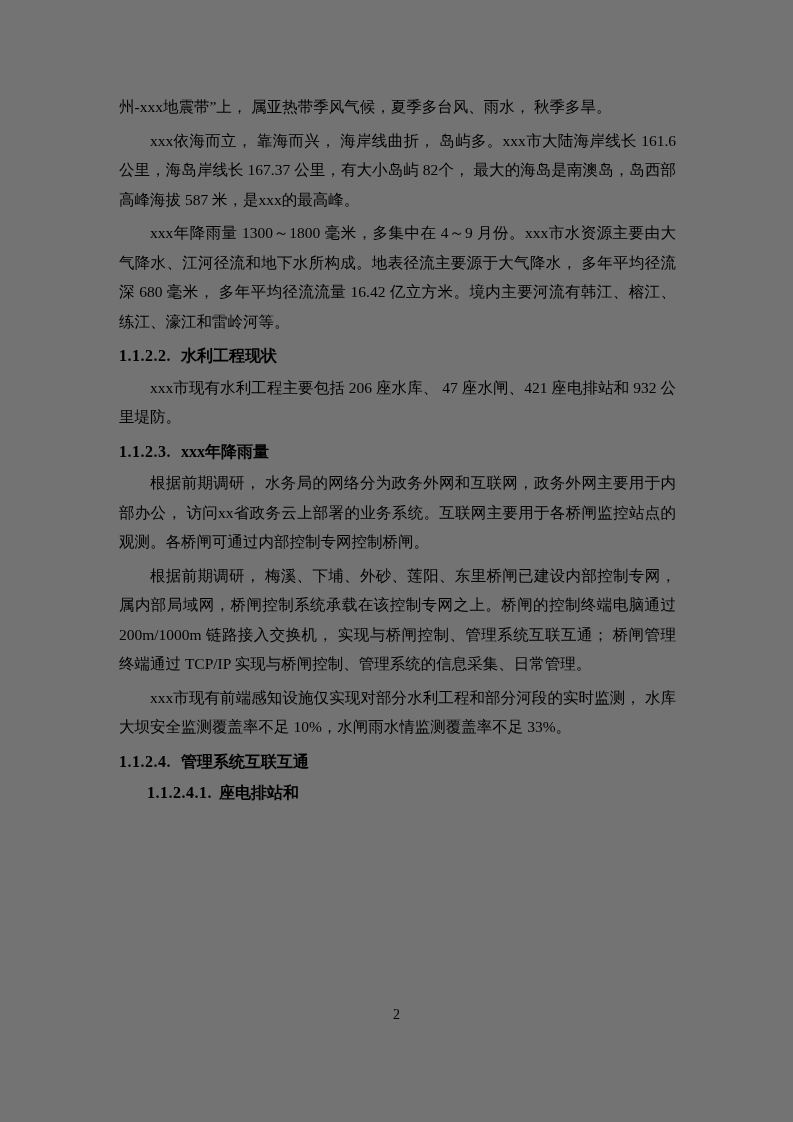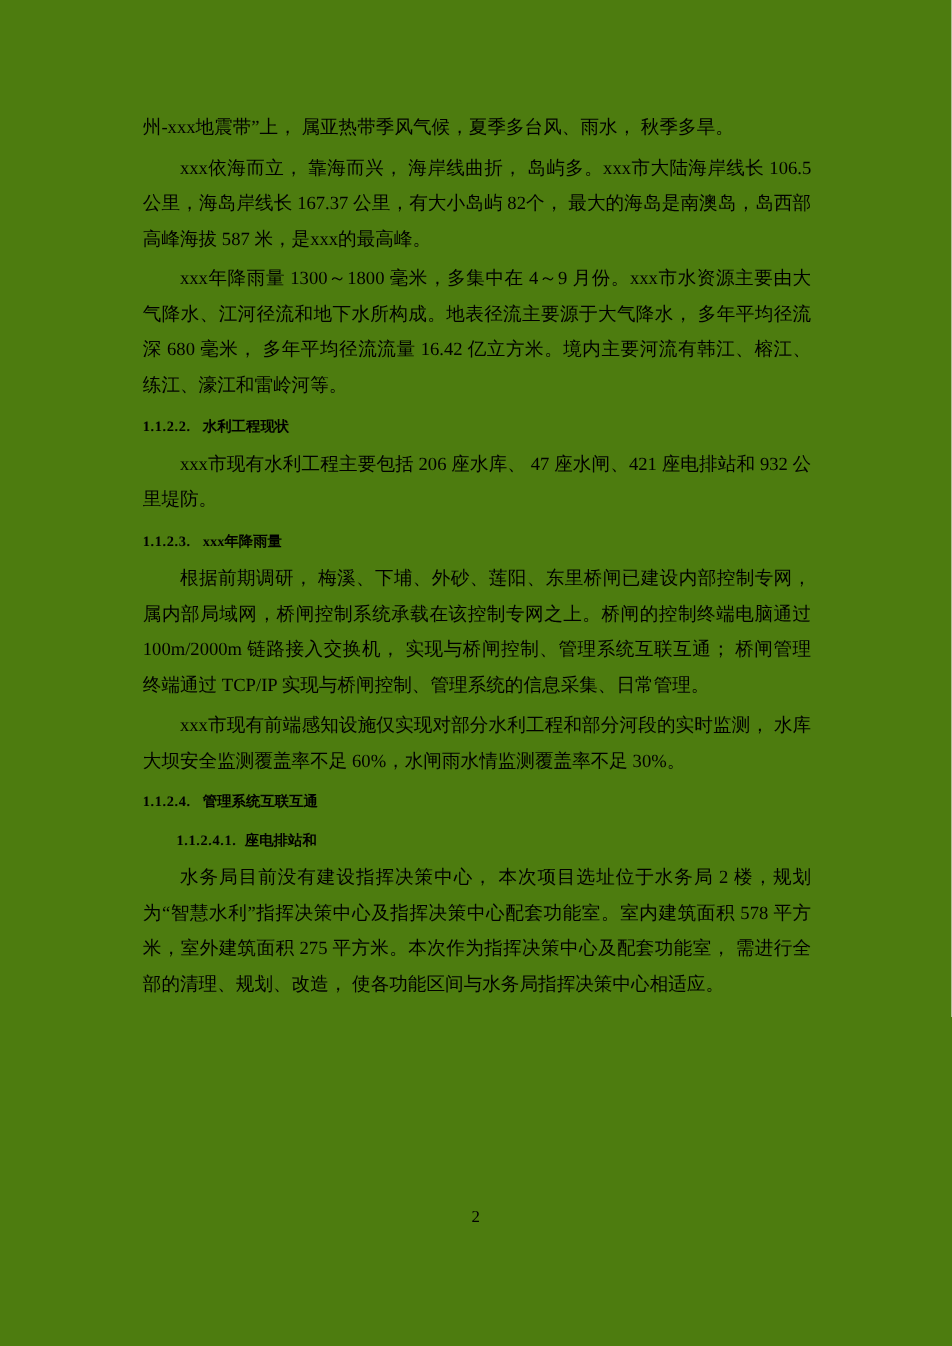--- a/index.html
+++ b/index.html
@@ -4,21 +4,21 @@
 <style>
   html, body {
     margin: 0;
     padding: 0;
     background: #ffffff;
   }
   .page {
     position: relative;
     width: 793px;
     height: 1122px;
-    background: #4d7c0f;
+    background: #737373;
     color: #000000;
     font-family: "Liberation Serif", "DejaVu Serif", serif;
     overflow: hidden;
   }
   .content {
     position: absolute;
     left: 119px;
     top: 92px;
     width: 557px;
     font-size: 15.5px;
@@ -27,21 +27,21 @@
     text-justify: inter-ideograph;
   }
   .para {
     margin: 0 0 4px 0;
     text-indent: 2em;
   }
   .para.cont {
     text-indent: 0;
   }
   .heading {
-    font-size: 12px;
+    font-size: 16px;
     font-weight: bold;
     margin: 5px 0 2px 0;
     line-height: 29.5px;
     text-align: left;
   }
   .heading .hnum {
     margin-right: 10px;
     letter-spacing: 0.5px;
   }
   .heading.level5 {
@@ -63,39 +63,39 @@
   }
 </style>
 </head>
 <body>
 
 <div class="page">
   <div class="content">
 
     <p class="para cont">州-xxx地震带”上， 属亚热带季风气候，夏季多台风、雨水，  秋季多旱。</p>
 
-    <p class="para">xxx依海而立， 靠海而兴， 海岸线曲折， 岛屿多。xxx市大陆海岸线长 106.5 公里，海岛岸线长 167.37 公里，有大小岛屿 82个， 最大的海岛是南澳岛，岛西部高峰海拔 587 米，是xxx的最高峰。</p>
+    <p class="para">xxx依海而立， 靠海而兴， 海岸线曲折， 岛屿多。xxx市大陆海岸线长 161.6 公里，海岛岸线长 167.37 公里，有大小岛屿 82个， 最大的海岛是南澳岛，岛西部高峰海拔 587 米，是xxx的最高峰。</p>
 
     <p class="para">xxx年降雨量 1300～1800 毫米，多集中在 4～9 月份。xxx市水资源主要由大气降水、江河径流和地下水所构成。地表径流主要源于大气降水， 多年平均径流深 680 毫米， 多年平均径流流量 16.42 亿立方米。境内主要河流有韩江、榕江、练江、濠江和雷岭河等。</p>
 
     <h2 class="heading level4"><span class="hnum">1.1.2.2.</span><span class="htitle">水利工程现状</span></h2>
 
     <p class="para">xxx市现有水利工程主要包括 206 座水库、 47 座水闸、421 座电排站和 932 公里堤防。</p>
 
     <h2 class="heading level4"><span class="hnum">1.1.2.3.</span><span class="htitle">xxx年降雨量</span></h2>
 
+    <p class="para">根据前期调研， 水务局的网络分为政务外网和互联网，政务外网主要用于内部办公， 访问xx省政务云上部署的业务系统。互联网主要用于各桥闸监控站点的观测。各桥闸可通过内部控制专网控制桥闸。</p>
 
-    <p class="para">根据前期调研， 梅溪、下埔、外砂、莲阳、东里桥闸已建设内部控制专网，属内部局域网，桥闸控制系统承载在该控制专网之上。桥闸的控制终端电脑通过 100m/2000m 链路接入交换机， 实现与桥闸控制、管理系统互联互通； 桥闸管理终端通过 TCP/IP 实现与桥闸控制、管理系统的信息采集、日常管理。</p>
+    <p class="para">根据前期调研， 梅溪、下埔、外砂、莲阳、东里桥闸已建设内部控制专网，属内部局域网，桥闸控制系统承载在该控制专网之上。桥闸的控制终端电脑通过 200m/1000m 链路接入交换机， 实现与桥闸控制、管理系统互联互通； 桥闸管理终端通过 TCP/IP 实现与桥闸控制、管理系统的信息采集、日常管理。</p>
 
-    <p class="para">xxx市现有前端感知设施仅实现对部分水利工程和部分河段的实时监测， 水库大坝安全监测覆盖率不足 60%，水闸雨水情监测覆盖率不足 30%。</p>
+    <p class="para">xxx市现有前端感知设施仅实现对部分水利工程和部分河段的实时监测， 水库大坝安全监测覆盖率不足 10%，水闸雨水情监测覆盖率不足 33%。</p>
 
 
     <h2 class="heading level4"><span class="hnum">1.1.2.4.</span><span class="htitle">管理系统互联互通</span></h2>
 
     <h3 class="heading level5"><span class="hnum">1.1.2.4.1.</span><span class="htitle">座电排站和</span></h3>
 
 
-    <p class="para">水务局目前没有建设指挥决策中心， 本次项目选址位于水务局 2 楼，规划为“智慧水利”指挥决策中心及指挥决策中心配套功能室。室内建筑面积 578 平方米，室外建筑面积 275 平方米。本次作为指挥决策中心及配套功能室， 需进行全部的清理、规划、改造， 使各功能区间与水务局指挥决策中心相适应。</p>
 
   </div>
 
   <div class="page-number">2</div>
 </div>
 
 </body></html>

